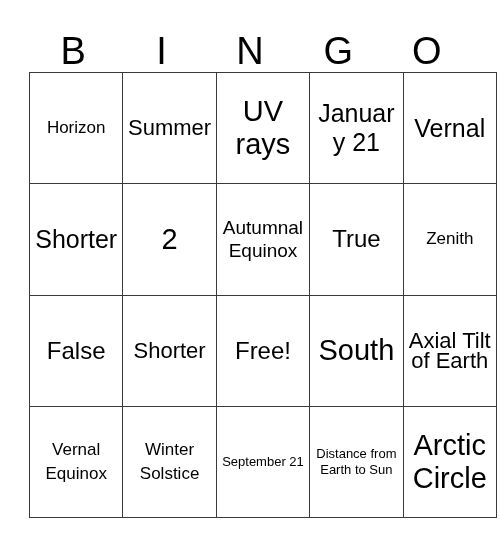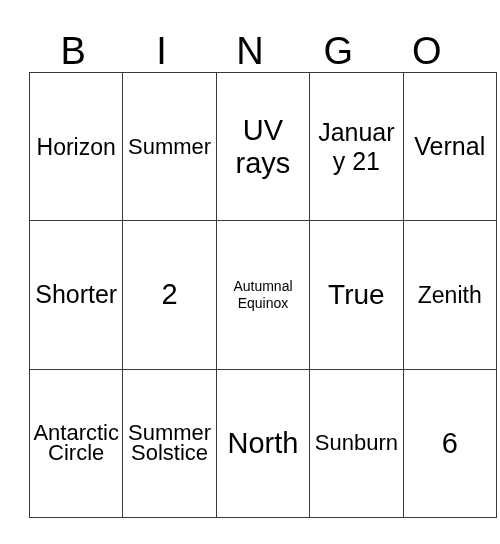--- a/index.html
+++ b/index.html
@@ -47,26 +47,26 @@
     width: 88.4px;
     height: 89.2px;
     text-align: center;
     vertical-align: middle;
     padding: 1px 2px;
     overflow: hidden;
     word-wrap: break-word;
   }
   
   .fs-xs { font-size: 13px; line-height: 15.5px; }
-  .fs-sm { font-size: 14px; line-height: 17px; }
+  .fs-sm { font-size: 19px; line-height: 23px; }
   .fs-md { font-size: 22px; line-height: 20px; }
-  .fs-lg { font-size: 23px; line-height: 24px; }
+  .fs-lg { font-size: 17px; line-height: 24px; }
   .fs-xl { font-size: 25px; line-height: 29px; }
   .fs-xxl { font-size: 29px; line-height: 33px; }
-  .fs-huge { font-size: 28px; line-height: 38px; }
+  .fs-huge { font-size: 24px; line-height: 38px; }
 </style>
 </head>
 <body>
 
 <div id="bingo-card">
 
   <div class="header-row">
     <div class="header-cell">B</div>
     <div class="header-cell">I</div>
     <div class="header-cell">N</div>
@@ -84,22 +84,29 @@
         <td class="fs-xl">Vernal</td>
       </tr>
       <tr>
         <td class="fs-xl">Shorter</td>
         <td class="fs-xxl">2</td>
         <td class="fs-sm">Autumnal Equinox</td>
         <td class="fs-huge">True</td>
         <td class="fs-lg">Zenith</td>
       </tr>
       <tr>
-        <td class="fs-md">Antarctic Circle</td>
-        <td class="fs-md">Summer Solstice</td>
-        <td class="fs-xxl">North</td>
-        <td class="fs-md">Sunburn</td>
-        <td class="fs-xxl">6</td>
+        <td class="fs-huge">False</td>
+        <td class="fs-md">Shorter</td>
+        <td class="fs-huge">Free!</td>
+        <td class="fs-xxl">South</td>
+        <td class="fs-md">Axial Tilt of Earth</td>
+      </tr>
+      <tr>
+        <td class="fs-lg">Vernal Equinox</td>
+        <td class="fs-lg">Winter Solstice</td>
+        <td class="fs-xs">September 21</td>
+        <td class="fs-xs">Distance from Earth to Sun</td>
+        <td class="fs-xxl">Arctic Circle</td>
       </tr>
     </tbody>
   </table>
 
 </div>
 
 </body></html>

